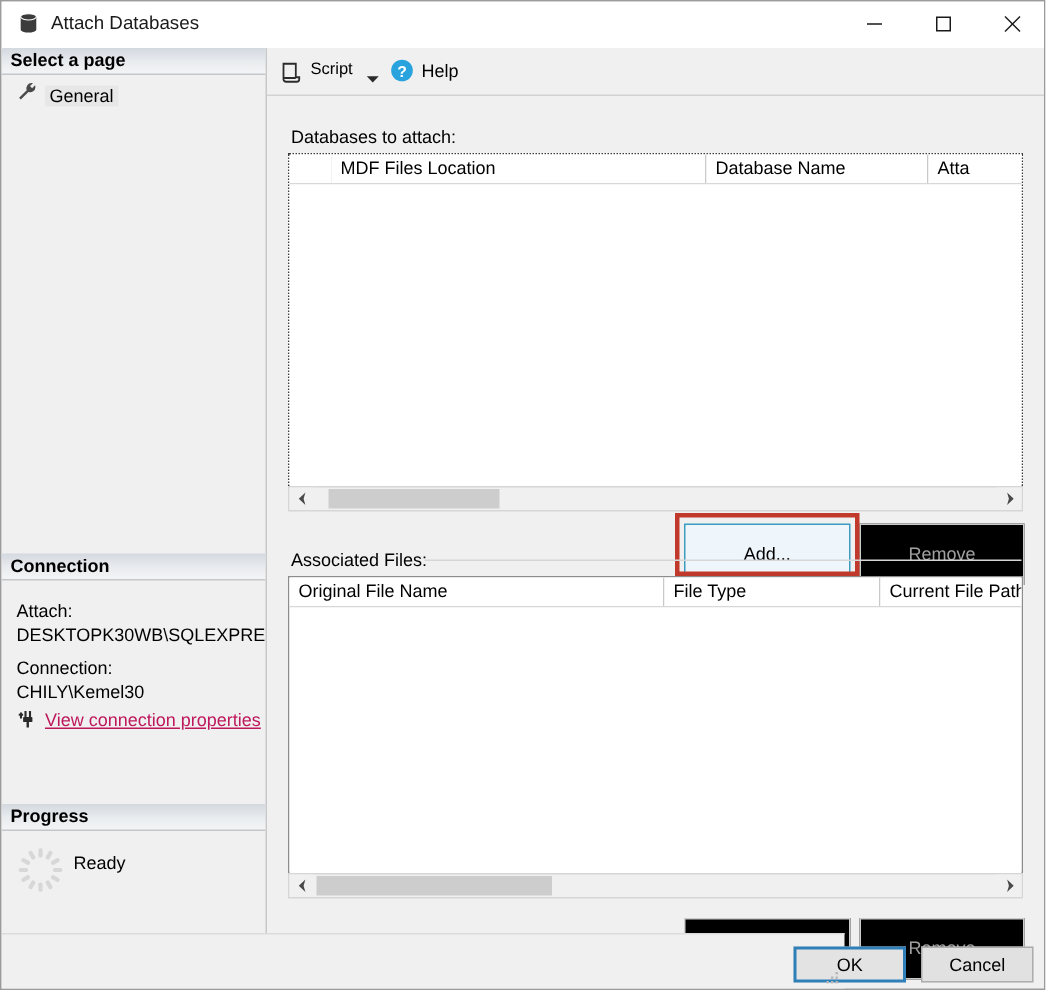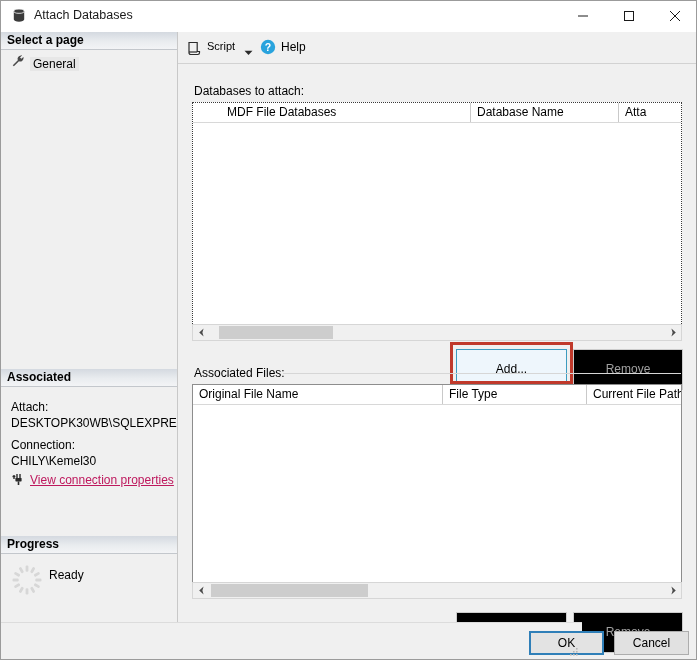--- a/index.html
+++ b/index.html
@@ -298,21 +298,20 @@
     pointer-events: none;
   }
 
   
   #bottombar {
     position: absolute;
     left: 0; top: 621px;
     width: 562px; height: 37px;
     background: #f0f0f0;
     border-top: 1px solid #dcdcdc;
-    padding-left: 19px;
   }
   .footbtn {
     position: absolute;
     top: 8px;
     width: 75px; height: 24px;
     box-sizing: border-box;
     font-family: "Liberation Sans", sans-serif;
     font-size: 12px;
     background: #e1e1e1;
     border: 1px solid #adadad;
@@ -373,21 +372,21 @@
     <div id="page-general">
       <span>
         <svg width="14" height="14" viewBox="0 0 16 16">
           <path d="M11.4 1.6a3.9 3.9 0 0 0-3.6 5.4L2 12.8l1.3 1.3 5.8-5.8a3.9 3.9 0 0 0 5.3-3.6c0-.5-.1-1-.3-1.4l-2.2 2.2-1.6-1.6 2.2-2.2c-.4-.2-.8-.3-1.1-.1z" fill="#4a4a4a"></path>
         </svg>
       </span>
       <span class="sel">General</span>
     </div>
 
     <div class="panel-head" id="head-connection">
-      <span>Associated</span>
+      <span>Connection</span>
     </div>
 
     <div class="conn-line" id="conn-server-label">Attach:</div>
     <div class="conn-line" id="conn-server-value">DESKTOPK30WB\SQLEXPRESS</div>
     <div class="conn-line" id="conn-conn-label">Connection:</div>
     <div class="conn-line" id="conn-conn-value">CHILY\Kemel30</div>
 
     <span id="plug-icon">
       <svg width="16" height="14" viewBox="0 0 16 14">
         <line x1="3" y1="2" x2="3" y2="6" stroke="#2a2a2a" stroke-width="1.4"></line>
@@ -447,21 +446,21 @@
         </svg>
       </span>
       <span id="help-label">Help</span>
     </div>
 
     <div class="section-label" id="label-dbs">Databases to attach:</div>
 
     <div class="grid" id="grid-dbs">
       <div class="grid-header">
         <div class="corner"></div>
-        <div class="col" style="left:28px; width:250px;">MDF File Databases</div>
+        <div class="col" style="left:28px; width:250px;">MDF Files Location</div>
         <div class="col" style="left:278px; width:148px;">Database Name</div>
         <div class="col" style="left:426px; width:62px; border-right:none;">Atta</div>
       </div>
       <div class="grid-body" style="height:201px;"></div>
     </div>
 
     <div class="hscroll" id="hscroll-dbs">
       <div class="arrow left">
         <svg width="7" height="9" viewBox="0 0 7 9">
             <path d="M5.6 0.4 L1.2 4.5 L5.6 8.6 L4.4 4.5 z" fill="#4a4a4a"></path>

